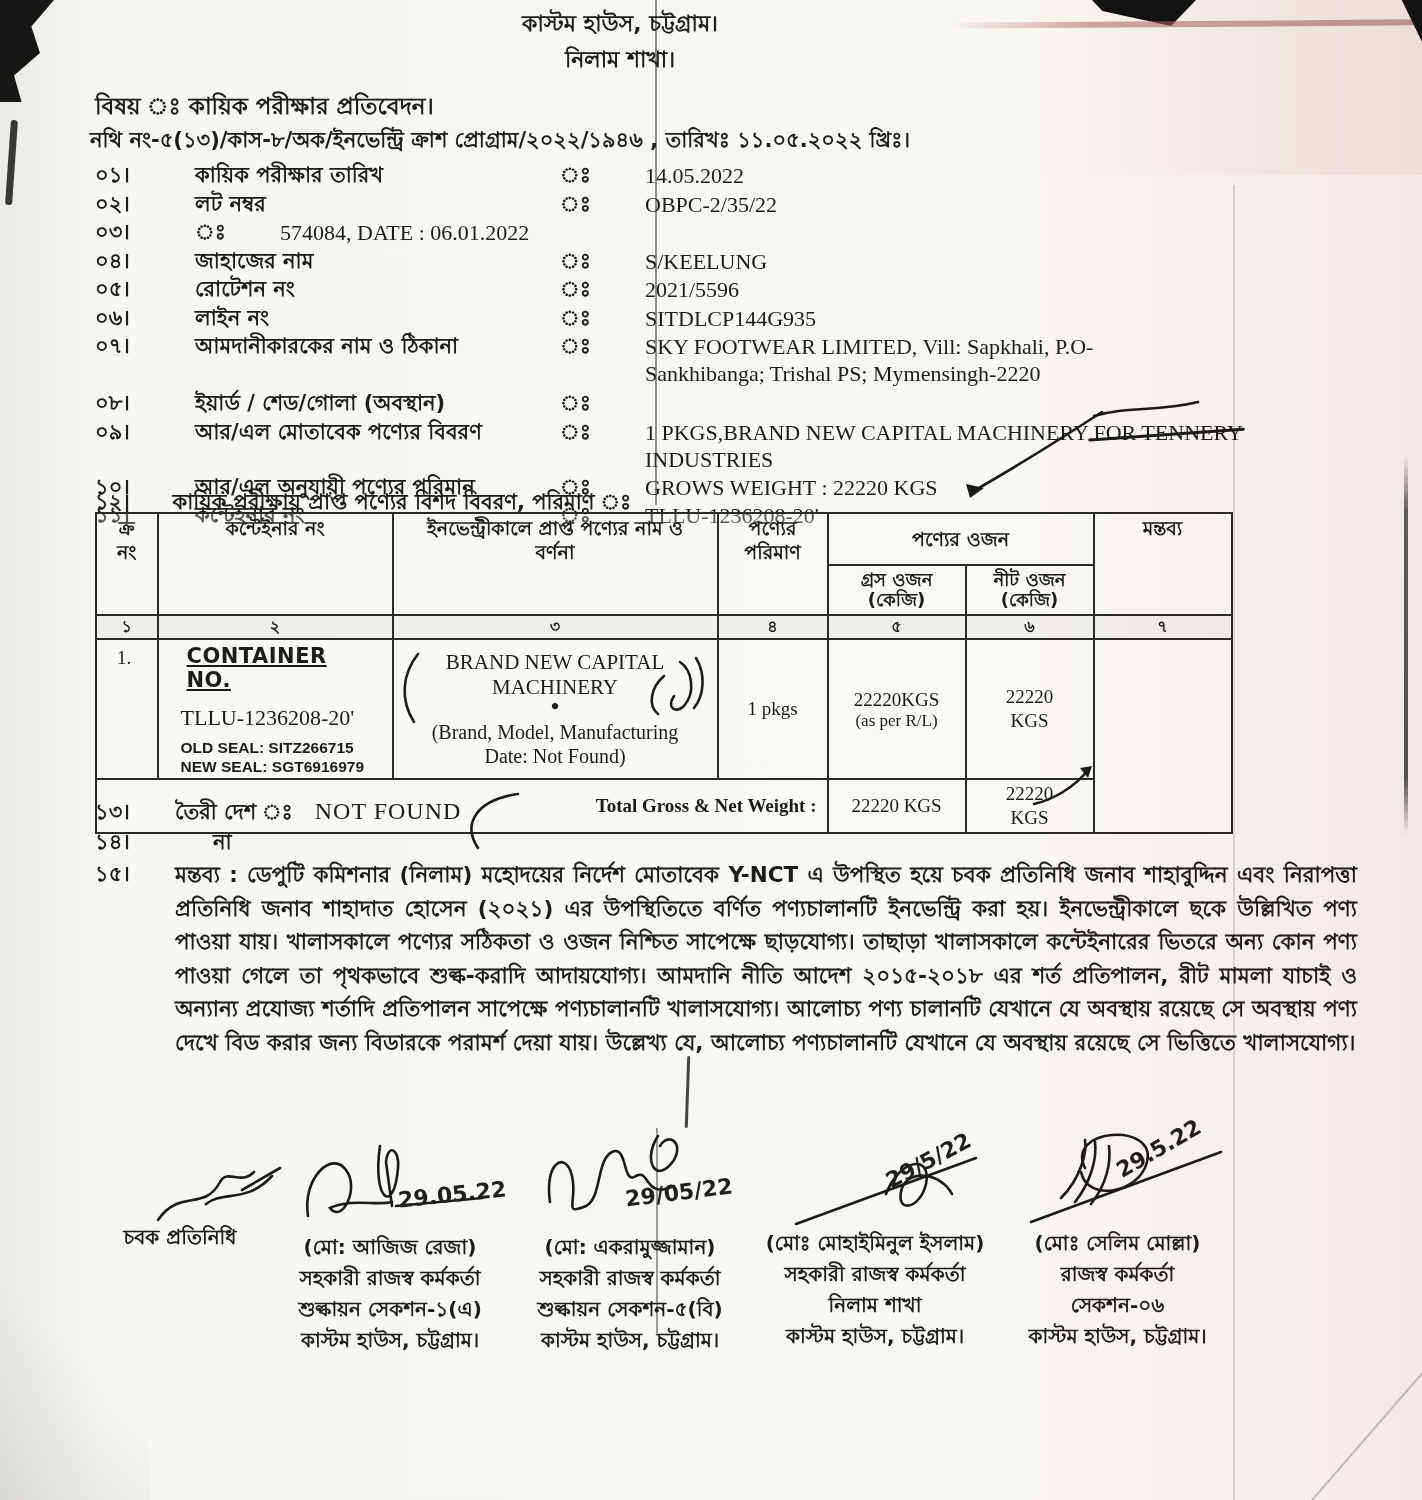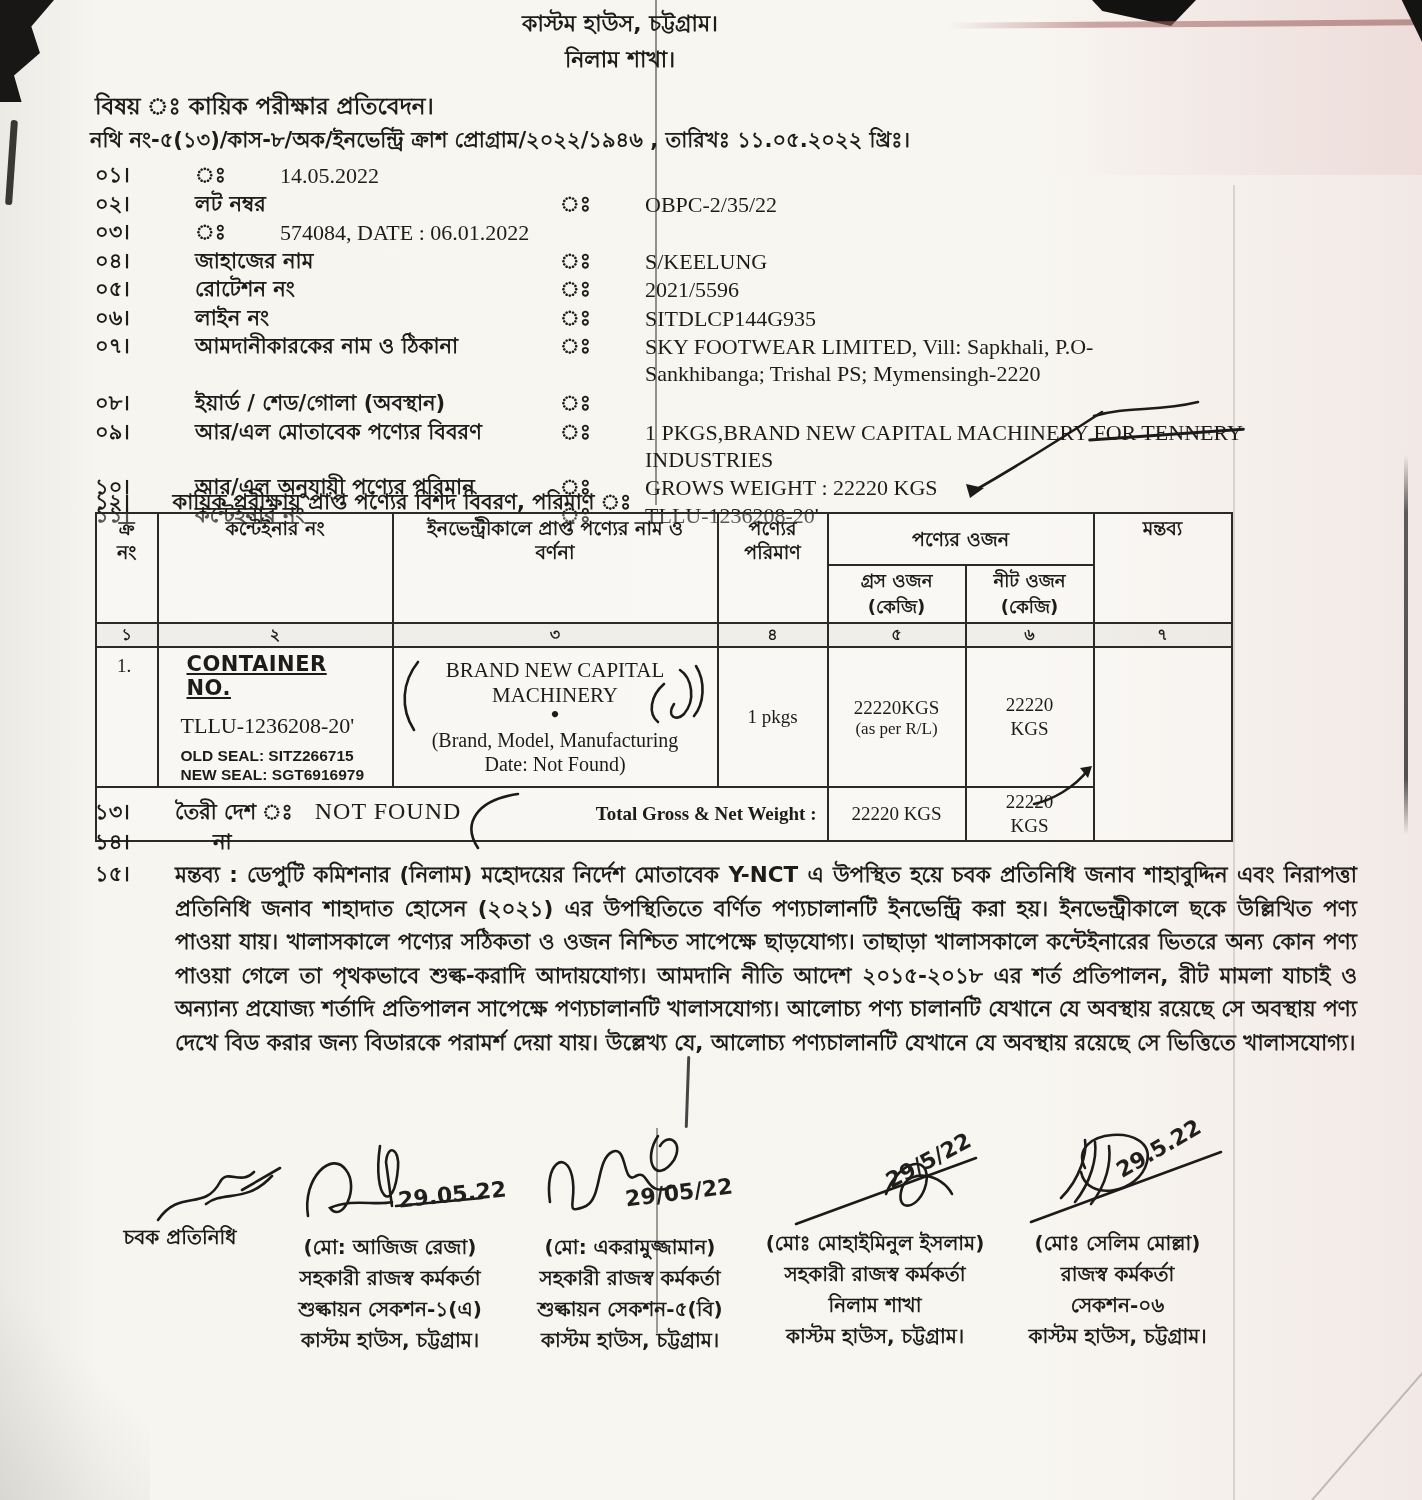--- a/index.html
+++ b/index.html
@@ -48,21 +48,21 @@
   .struck::after{content:"";position:absolute;left:-5px;right:-3px;top:52%;height:3px;background:#1b1b1a;
     transform:rotate(-4deg);border-radius:2px;}
   .item12{left:95px;top:486px;font-size:21px;}
 
   
   table.exam{position:absolute;left:95px;top:512px;border-collapse:collapse;table-layout:fixed;
     background:rgba(255,255,255,.25);}
   table.exam td{border:2px solid #2b2a27;padding:2px 20px;text-align:center;vertical-align:middle;
     font-size:19px;font-weight:700;line-height:24px;}
   tr.th-main td{height:46px;}
-  tr.th-sub td{height:44px;font-size:18px;line-height:26px;text-align:center;}
+  tr.th-sub td{height:44px;font-size:18px;line-height:20px;text-align:center;}
   tr.th-nums td{height:22px;font-size:16px;background:rgba(60,55,45,.05);line-height:18px;padding:0;}
   tr.t-body td{height:122px;}
   tr.t-total td{height:32px;}
   .cell-sl{vertical-align:top !important;text-align:left !important;font-family:"Liberation Serif",serif;
     font-size:21px;font-weight:400 !important;padding-top:6px !important;}
   .cont-title{font-size:21px;text-decoration:underline;font-weight:700;letter-spacing:.5px;text-align:left;margin:2px 0 14px 8px;}
   .cont-no{font-family:"Liberation Serif",serif;font-weight:400;font-size:22px;text-align:left;margin:0 0 8px 2px;}
   .seal{font-size:15.5px;font-weight:700;text-align:left;margin-left:2px;line-height:19px;font-family:"Liberation Sans",sans-serif;}
   .goods-cell{position:relative;}
   .goods1{font-family:"Liberation Serif",serif;font-weight:400;font-size:21px;line-height:25px;}
@@ -111,20 +111,21 @@
     <div>কাস্টম হাউস, চট্টগ্রাম।</div>
     <div>নিলাম শাখা।</div>
   </div>
 
   <div class="abs subject bn">বিষয় ঃ কায়িক পরীক্ষার প্রতিবেদন।</div>
   <div class="abs fileno">নথি নং-৫(১৩)/কাস-৮/অক/ইনভেন্ট্রি ক্রাশ প্রোগ্রাম/২০২২/১৯৪৬ , তারিখঃ ১১.০৫.২০২২ খ্রিঃ।</div>
 
   <div class="abs items">
     <div class="irow">
       <span class="ino bn">০১।</span>
+      <span class="ilabel bn">কায়িক পরীক্ষার তারিখ</span>
       <span class="icolon bn">ঃ</span>
       <span class="ival en">14.05.2022</span>
     </div>
     <div class="irow">
       <span class="ino bn">০২।</span>
       <span class="ilabel bn">লট নম্বর</span>
       <span class="icolon bn">ঃ</span>
       <span class="ival en">OBPC-2/35/22</span>
     </div>
     <div class="irow">

